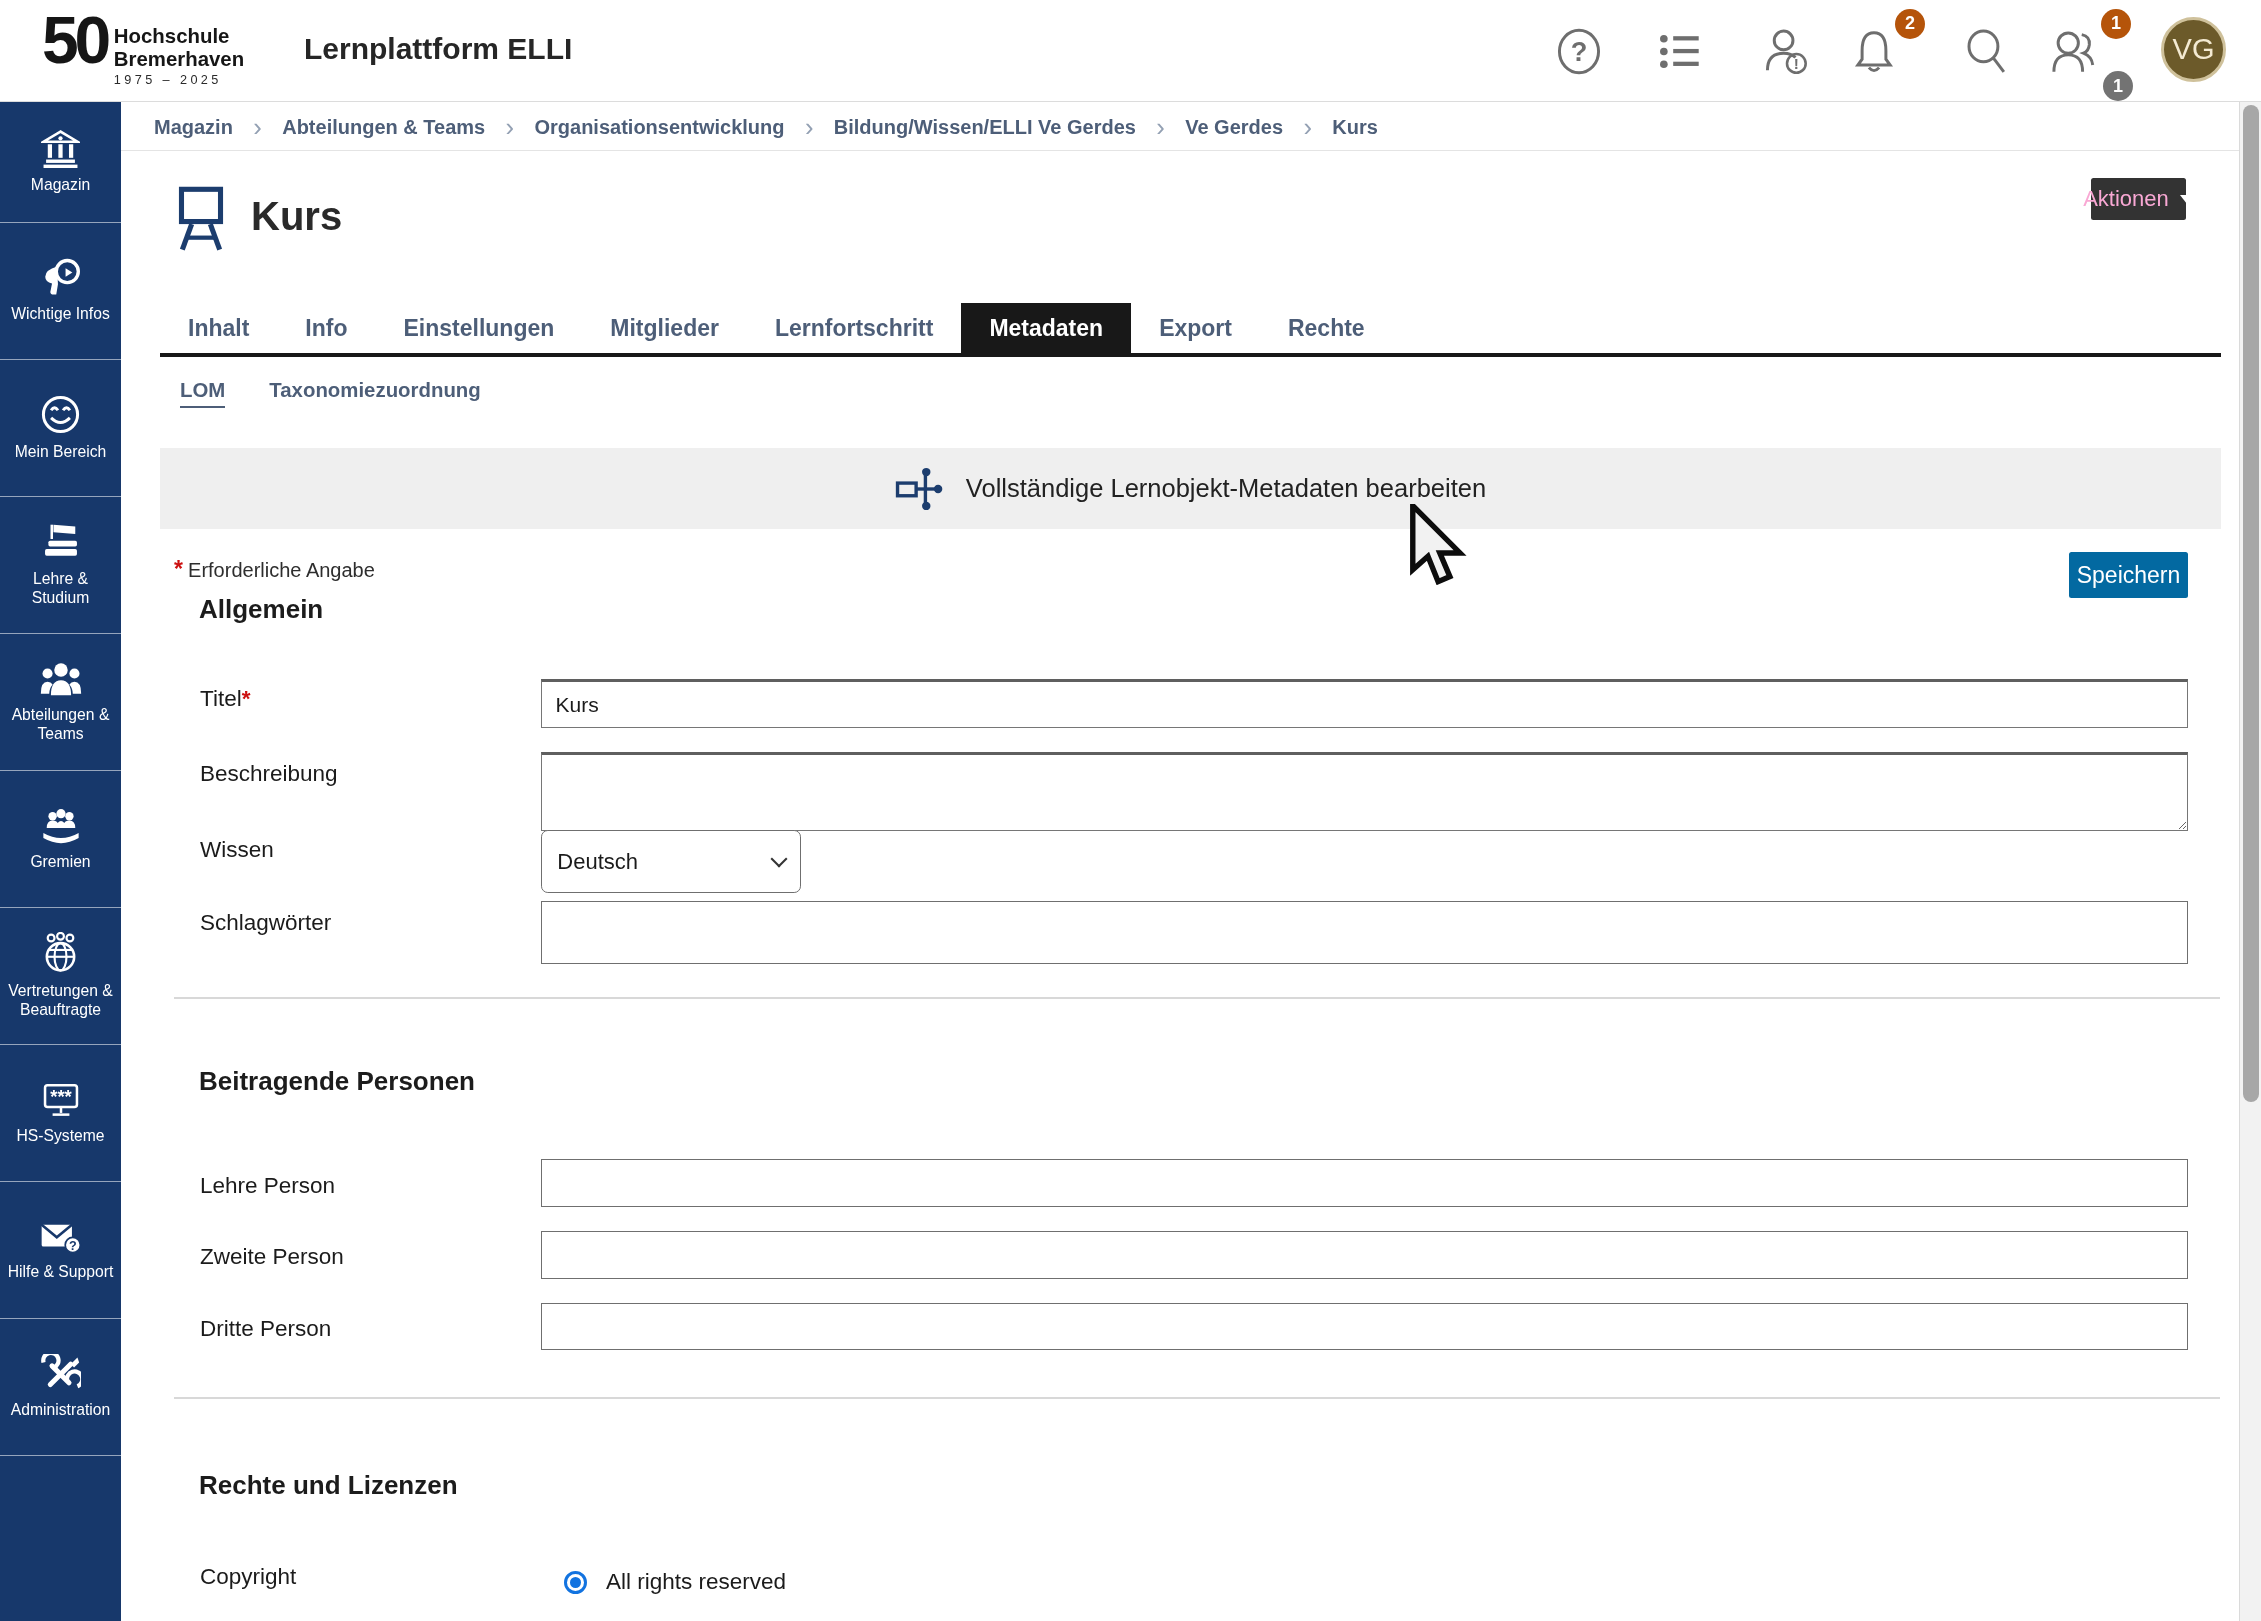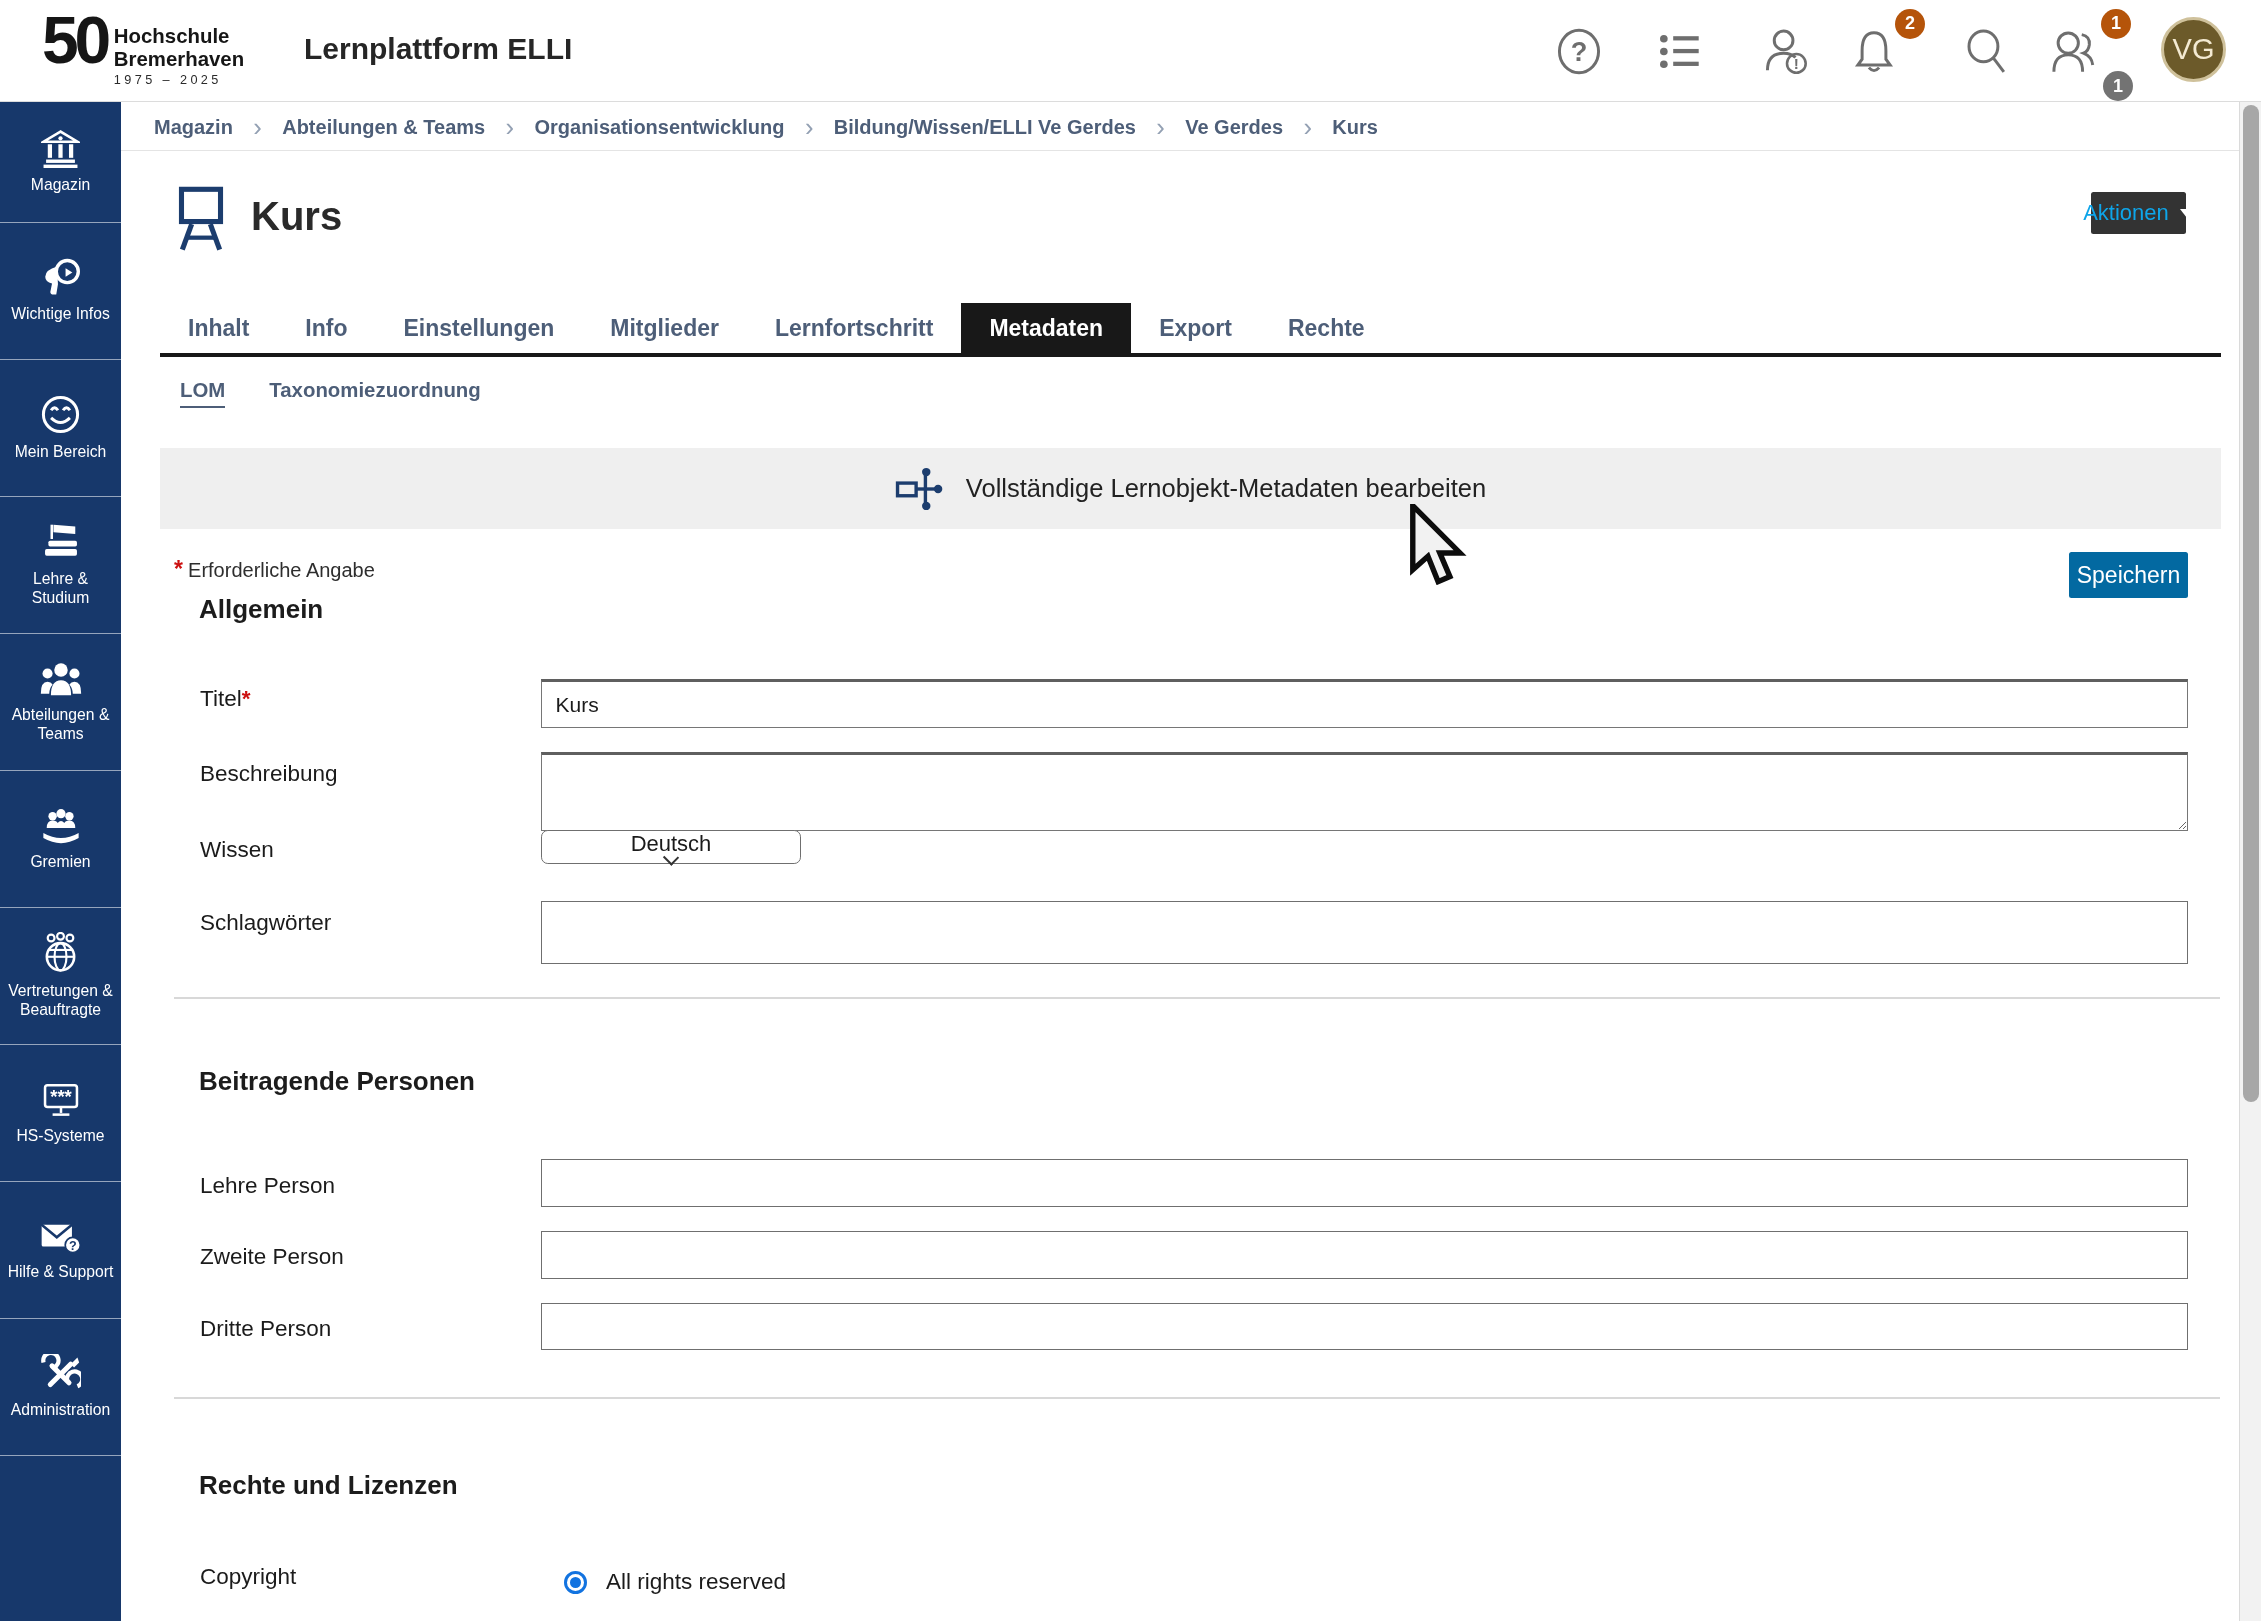--- a/index.html
+++ b/index.html
@@ -35,21 +35,21 @@
   .scroll-track { position:absolute; right:0; top:102px; width:22px; height:1519px; background:#f2f2f2; border-left:0.8px solid #dadada; z-index:7; }
   .scroll-thumb { position:absolute; left:2.5px; top:3.4px; width:16px; height:997px; background:#a7a7a7; border-radius:8.5px; cursor:pointer; }
   
   .breadcrumb-bar { position:absolute; left:121px; top:102px; width:2141px; height:49px; background:#fff; border-bottom:0.8px solid #e4e4e4; }
   .breadcrumb { position:absolute; left:154px; top:112px; height:31px; display:flex; align-items:center; gap:20.4px;
                 font-size:20px; font-weight:600; color:#4d5e78; }
   .crumb { cursor:pointer; } .crumb-sep { color:#93a0b3; font-size:25.5px; font-weight:400; }
   
   .course-icon { position:absolute; left:173px; top:185px; }
   .page-title { position:absolute; left:251px; top:194px; font-size:40px; font-weight:700; color:#2a2a2a; }
-  .actions-btn { position:absolute; left:2091px; top:192px; width:95px; height:42px; background:#333333; color:#0ea5e9;
+  .actions-btn { position:absolute; left:2091px; top:178px; width:95px; height:42px; background:#333333; color:#f9a8d4;
                  font-size:22px; border-radius:2.5px; display:flex; align-items:center; justify-content:center; gap:11px; cursor:pointer; }
   .caret-down { width:0; height:0; border-left:7.6px solid transparent; border-right:7.6px solid transparent; border-top:9.3px solid #fff; }
   
   .tabs { position:absolute; left:160px; top:303px; height:50px; display:flex; align-items:stretch; }
   .tab { padding:0 28px; display:flex; align-items:center; font-size:23px; font-weight:600; color:#4d5e78; cursor:pointer; }
   .tab.active { background:#181818; color:#fff; }
   .tab-underline { position:absolute; left:160px; top:353px; width:2061px; height:4.2px; background:#181818; }
   .subtabs { position:absolute; left:180px; top:379px; display:flex; gap:44px; font-size:20.4px; font-weight:600; }
   .subtab { color:#4d5e78; cursor:pointer; padding-bottom:4.2px; }
   .subtab.active { border-bottom:2.5px solid #4d5e78; }
@@ -62,22 +62,22 @@
   .req-star { color:#cc1111; font-size:23px; font-weight:700; margin-right:5.1px; }
   .save-btn { position:absolute; left:2069px; top:552px; width:119px; height:46px; background:#0369a1; color:#fff;
               font-size:23px; border:none; border-radius:2.5px; cursor:pointer; }
   .section-heading { position:absolute; left:199px; font-size:26px; font-weight:700; color:#1c1c1c; }
   .flabel { position:absolute; left:200px; font-size:22.5px; color:#1b1b1b; }
   .fstar { color:#cc1111; font-weight:700; }
   .ctrl { position:absolute; left:541px; width:1647px; font-size:21px; color:#1b1b1b; background:#fff; }
   .inp-heavy { border:1.7px solid #767676; border-top:3.4px solid #5f5f5f; padding:0 13.6px; }
   .inp-light { border:1.7px solid #6f6f6f; padding:0 13.6px; }
   textarea.ctrl { resize:both; padding:6.8px 13.6px; font-family:"Liberation Sans","DejaVu Sans",sans-serif; }
-  .select { width:260px; height:34px; border:1.7px solid #6f6f6f; border-radius:6.8px; display:flex; align-items:center;
-            padding:0 15.3px; font-size:22px; cursor:pointer; justify-content:space-between;flex-direction:column; }
+  .select { width:260px; height:63px; border:1.7px solid #6f6f6f; border-radius:6.8px; display:flex; align-items:center;
+            padding:0 15.3px; font-size:22px; cursor:pointer; justify-content:space-between; }
   .chevron { width:12px; height:12px; border-right:2.5px solid #333; border-bottom:2.5px solid #333; transform:rotate(45deg); margin-top:-5.1px; }
   .divider { position:absolute; left:174px; width:2046px; height:1.7px; background:#d8d8d8; }
   .radio-row { position:absolute; left:564px; top:1569px; display:flex; align-items:center; gap:19px; cursor:pointer; }
   .radio-outer { width:23px; height:23px; border:3.4px solid #1273e0; border-radius:50%; display:flex; align-items:center; justify-content:center; background:#fff; }
   .radio-dot { width:11px; height:11px; border-radius:50%; background:#1273e0; }
   .radio-label { font-size:22.5px; color:#1b1b1b; }
   
   .cursor { position:absolute; left:1409px; top:504px; z-index:30; pointer-events:none; }
 </style>
 </head>

